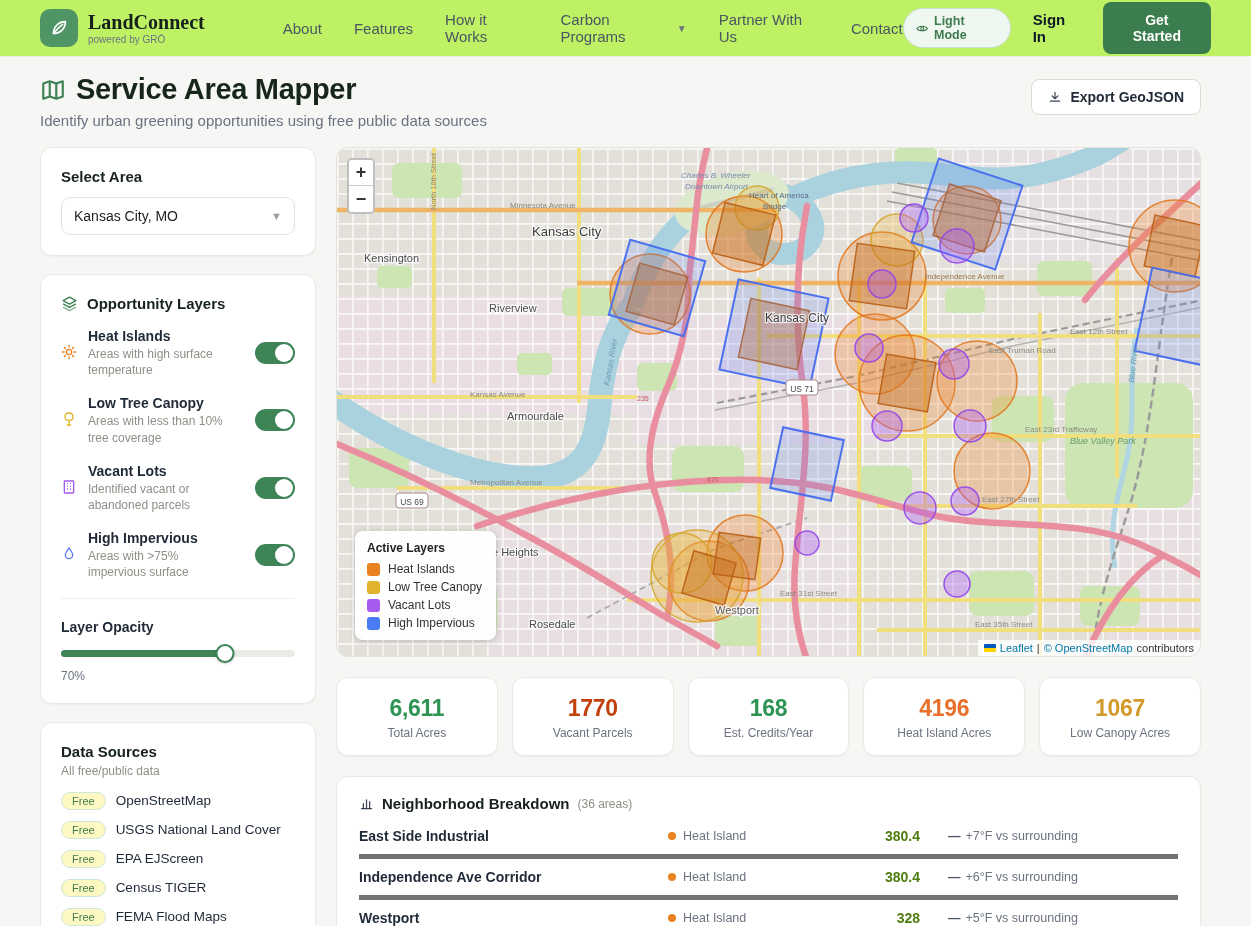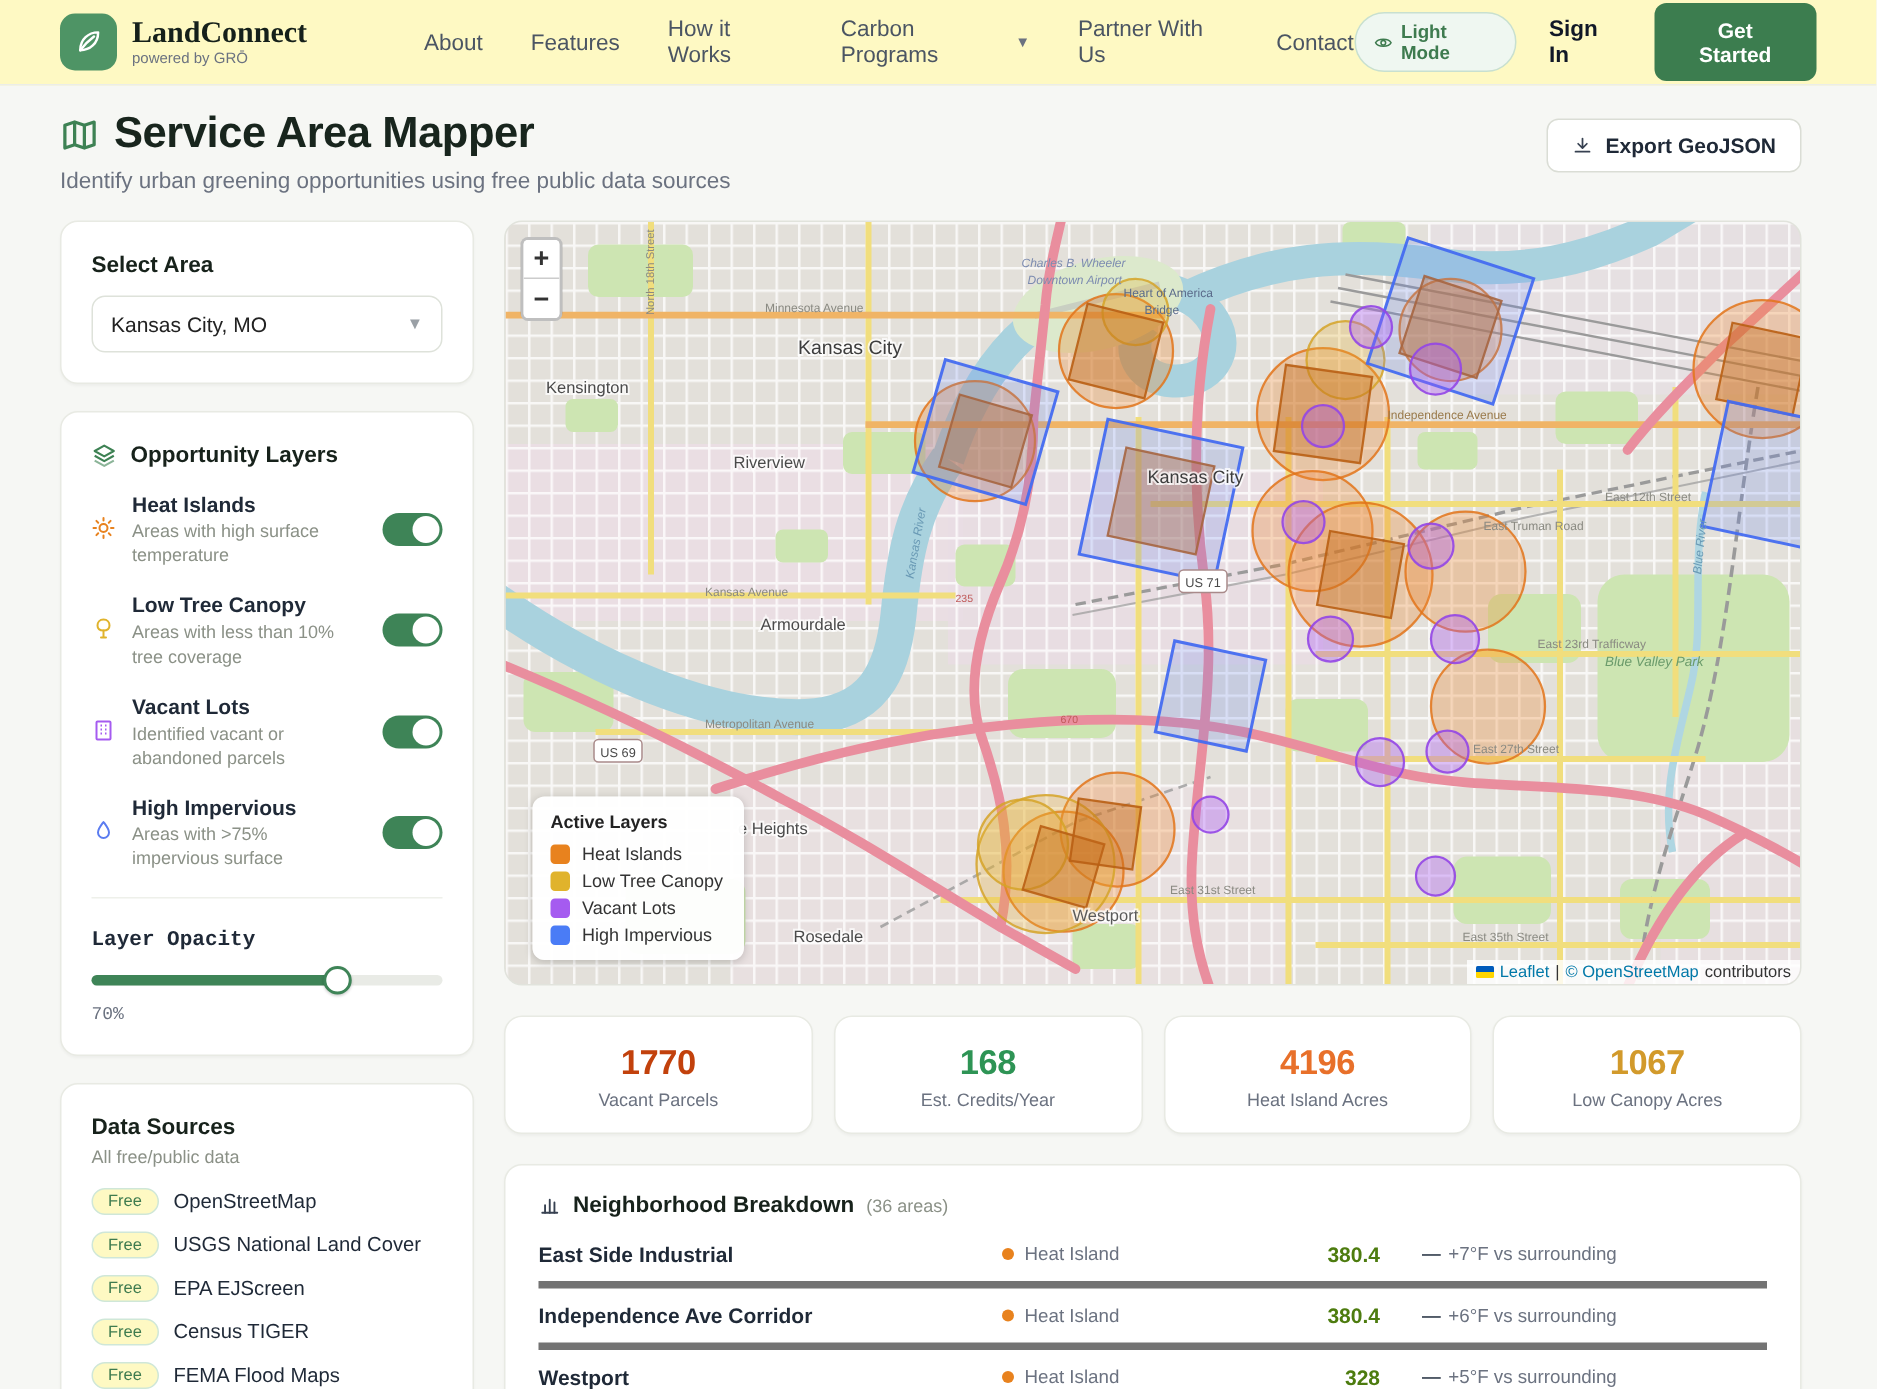--- a/index.html
+++ b/index.html
@@ -1,20 +1,20 @@
 <!DOCTYPE html>
 <html><head>
 <meta charset="utf-8">
 <style>
   * { margin:0; padding:0; box-sizing:border-box; }
   html,body { width:1251px; height:926px; overflow:hidden; }
   body { font-family:"Liberation Sans", sans-serif; background:#F6F7F4; color:#1F2937; }
 
   
-  .topbar { height:57px; background:#fef9c3; border-bottom:1px solid #EBEDE8; display:flex; align-items:center; padding:0 40px; }
+  .topbar { height:57px; background:#bef264; border-bottom:1px solid #EBEDE8; display:flex; align-items:center; padding:0 40px; }
   .brand { display:flex; align-items:center; gap:10px; }
   .brand-badge { width:38px; height:38px; border-radius:10px; background:#4E9465; display:flex; align-items:center; justify-content:center; }
   .brand-text .name { font-family:"Liberation Serif", serif; font-weight:700; font-size:20px; color:#15201A; line-height:1.05; }
   .brand-text .tag { font-size:10px; color:#6B7280; margin-top:1px; }
   .nav { display:flex; align-items:center; gap:32px; margin-left:78px; }
   .nav a { font-size:15px; color:#4B5563; text-decoration:none; display:flex; align-items:center; gap:5px; cursor:pointer; }
   .nav .chev { font-size:10px; color:#6B7280; }
   .top-right { margin-left:auto; display:flex; align-items:center; gap:22px; }
   .mode-pill { display:flex; align-items:center; gap:6px; border:1px solid #C8E0D0; background:#EFF7F1; color:#3E7B4F; font-size:12.5px; font-weight:600; border-radius:999px; padding:5px 12px; cursor:pointer; }
   .signin { font-size:15px; font-weight:600; color:#111827; cursor:pointer; }
@@ -39,21 +39,21 @@
   .select-box { margin-top:12px; height:38px; border:1px solid #DEE2DA; border-radius:9px; display:flex; align-items:center; justify-content:space-between; padding:0 12px; font-size:14px; color:#222; cursor:pointer; background:#fff; }
   .select-box .chev { color:#9AA0A6; font-size:11px; }
   .layers-head { display:flex; align-items:center; gap:9px; margin-bottom:16px; }
   .layer-item { display:flex; gap:9px; margin-bottom:17px; }
   .layer-icon { width:18px; flex:none; padding-top:16px; }
   .layer-body { flex:1; }
   .layer-name { font-size:14px; font-weight:700; color:#1F2937; }
   .layer-desc { font-size:12px; color:#8B9187; line-height:1.35; margin-top:2px; width:150px; }
   .toggle { width:40px; height:22px; border-radius:11px; background:#3E8457; position:relative; flex:none; margin-top:14px; cursor:pointer; }
   .toggle .knob { position:absolute; top:2px; right:2px; width:18px; height:18px; border-radius:50%; background:#fff; }
-  .opacity-block { border-top:1px solid #EEF0EA; padding-top:20px; margin-top:2px;font-family:Liberation Mono, monospace; }
+  .opacity-block { border-top:1px solid #EEF0EA; padding-top:20px; margin-top:2px; }
   .opacity-label { font-size:14px; font-weight:700; color:#1F2937; }
   .slider { position:relative; height:18px; margin-top:9px; cursor:pointer; }
   .slider .track { position:absolute; top:6px; left:0; right:0; height:7px; border-radius:4px; background:#E9EBE6; }
   .slider .fill { position:absolute; top:6px; left:0; height:7px; border-radius:4px; background:#3E8457; }
   .slider .knob { position:absolute; top:0; width:19px; height:19px; border-radius:50%; background:#fff; border:2px solid #3E8457; transform:translateX(-50%); box-shadow:0 1px 2px rgba(0,0,0,.2); }
   .opacity-val { font-size:12px; color:#6B7280; margin-top:7px; }
   .ds-sub { font-size:12px; color:#8B9187; margin:4px 0 14px; }
   .ds-row { display:flex; align-items:center; gap:10px; margin-bottom:11px; }
   .free-pill { background:#fef9c3; border:1px solid #CFE7D8; color:#3E7B4F; font-size:11px; font-weight:400; border-radius:999px; padding:2px 10px; }
   .ds-name { font-size:13.5px; color:#1F2937; }
@@ -469,20 +469,24 @@
         <span class="flag"></span>
         <a>Leaflet</a>
         <span>|</span>
         <a>© OpenStreetMap</a>
         <span>contributors</span>
       </div>
     </div>
 
     <div class="stats" id="stats-row">
         <div class="card stat">
+          <div class="val" style="color:#2E9455">6,611</div>
+                 <div class="lbl">Total Acres</div>
+        </div>
+        <div class="card stat">
           <div class="val" style="color:#c2410c">1770</div>
                  <div class="lbl">Vacant Parcels</div>
         </div>
         <div class="card stat">
           <div class="val" style="color:#2E9455">168</div>
                  <div class="lbl">Est. Credits/Year</div>
         </div>
         <div class="card stat">
           <div class="val" style="color:#E8702A">4196</div>
                  <div class="lbl">Heat Island Acres</div>

